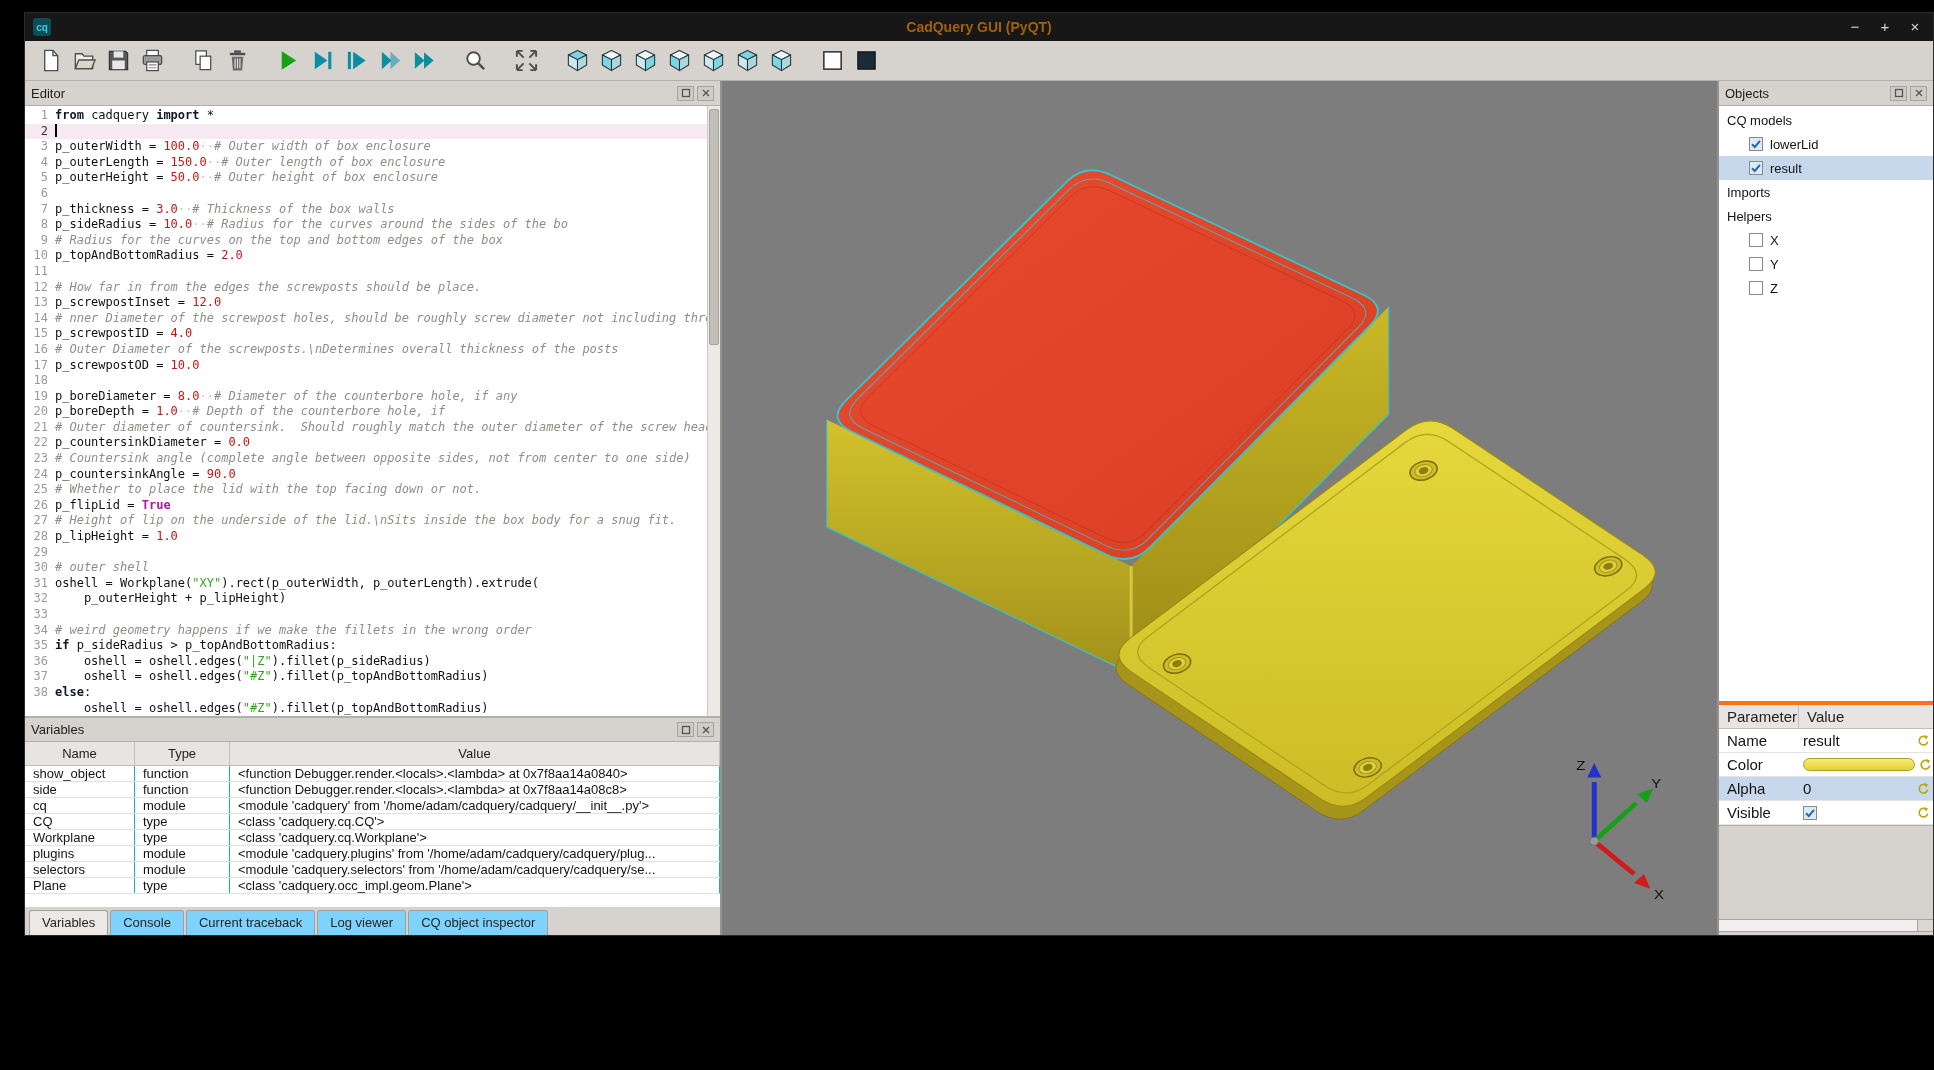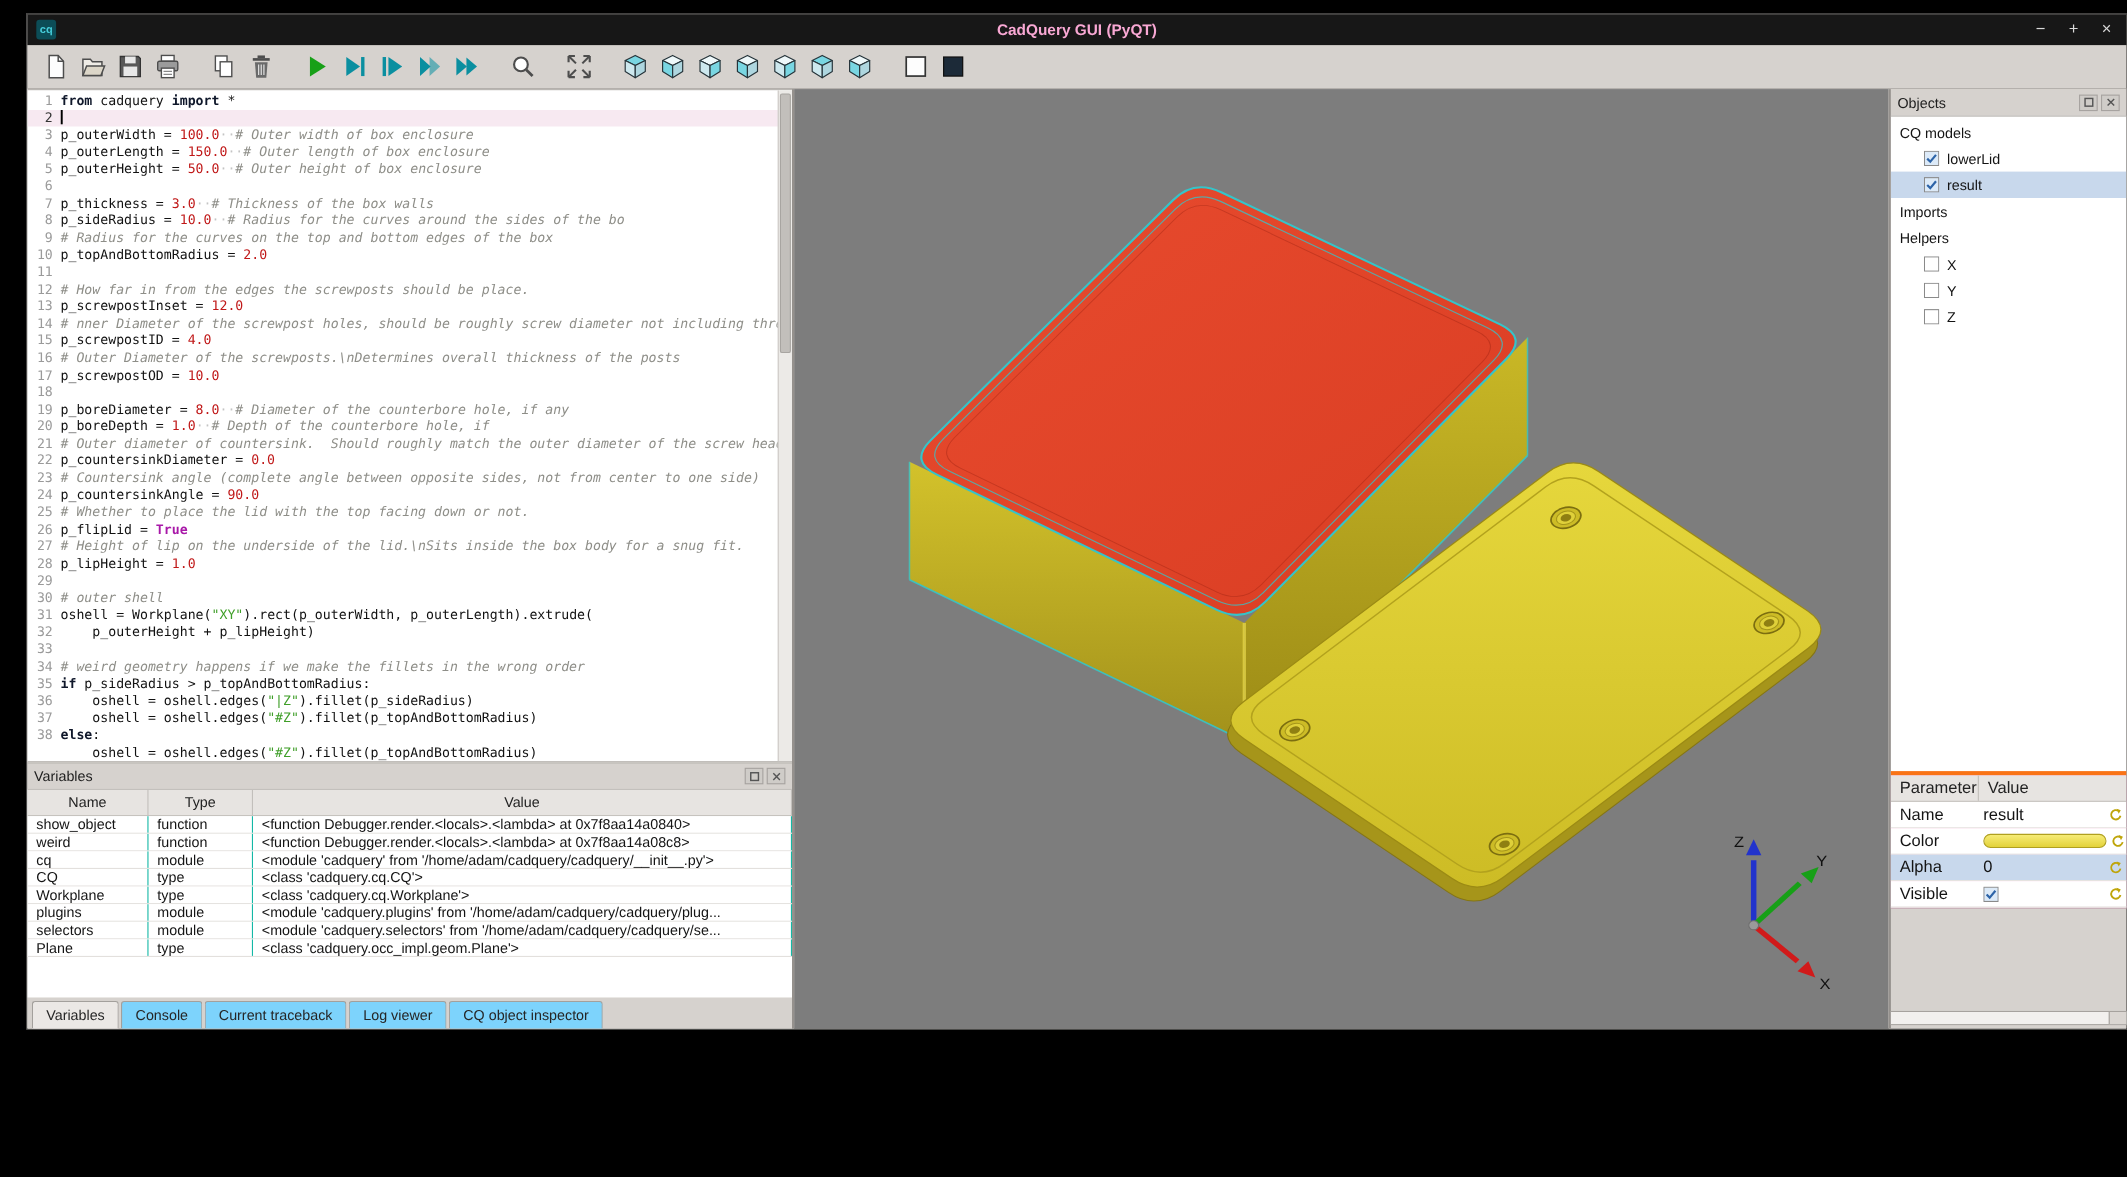--- a/index.html
+++ b/index.html
@@ -2,21 +2,21 @@
 <html><head>
 <meta charset="utf-8">
 <style>
   *{margin:0;padding:0;box-sizing:border-box}
   html,body{width:1934px;height:1070px}
   body{background:#000;position:relative;overflow:hidden;font-family:"Liberation Sans",sans-serif;-webkit-font-smoothing:antialiased}
   .window{position:absolute;left:24px;top:12px;width:1910px;height:924px;background:#d6d2ce;display:flex;flex-direction:column;border:1px solid #2a2a2a}
   
   .titlebar{height:28px;flex:0 0 28px;background:#171717;position:relative;display:flex;align-items:center}
   .logo{position:absolute;left:8px;top:5px;width:18px;height:18px;background:#0c4d57;color:#45ccd9;font-size:10px;font-weight:bold;display:flex;align-items:center;justify-content:center;border-radius:3px}
-  .title{margin:0 auto;font-size:14px;font-weight:bold;color:#f9a8d4}
+  .title{margin:0 auto;font-size:14px;font-weight:bold;color:#a16207}
   .win-btns{position:absolute;right:10px;top:0;height:100%;display:flex;align-items:center;gap:14px;font-size:15px;color:#d9d9d9}
   .wbtn{width:16px;text-align:center;line-height:16px}
   
   .menubar{height:30px;flex:0 0 30px;display:flex;align-items:center;padding:0 6px;background:#d6d2ce;border-bottom:1px solid #c4c0bc;font-size:14px;color:#1d1d1d}
   .menu-item{padding:4px 10px;border-radius:2px}
   .toolbar{height:40px;flex:0 0 40px;display:flex;align-items:center;background:#d6d2ce;border-bottom:1px solid #b4b0ac;padding:0 8px}
   .tool-btn{width:32px;height:32px;display:flex;align-items:center;justify-content:center;margin:0 1px;border-radius:3px}
   .tool-btn.group-start{margin-left:18px}
   
   .main{flex:1;display:flex;min-height:0}
@@ -247,20 +247,34 @@
       <div class="tool-btn">
         <svg width="25" height="25" viewBox="0 0 26 26">
           <rect x="4" y="4" width="18" height="18" fill="#1c2a38" stroke="#111" stroke-width="1.2"></rect>
         </svg>
       </div>
     </div>
 
   <div class="main">
 
     <div class="left-col">
+      <div class="panel-header">
+        <span>Editor</span>
+        <span class="ph-spacer"></span>
+        <span class="ph-btn">
+            <svg width="10" height="10" viewBox="0 0 10 10">
+              <rect x="1.5" y="1.5" width="7" height="7" fill="none" stroke="#555" stroke-width="1.3"></rect>
+            </svg>
+          </span>
+        <span class="ph-btn">
+            <svg width="10" height="10" viewBox="0 0 10 10">
+              <path d="M2 2l6 6M8 2l-6 6" stroke="#555" stroke-width="1.3"></path>
+            </svg>
+          </span>
+      </div>
       <div class="editor">
         <div class="code-lines"><div class="code-line"><span class="gutter">1</span><span class="code-text"><span class="kw">from</span><span class="pl"> cadquery </span><span class="kw">import</span><span class="pl"> *</span></span></div><div class="code-line current"><span class="gutter">2</span><span class="code-text"><span class="cursor"></span></span></div><div class="code-line"><span class="gutter">3</span><span class="code-text"><span class="pl">p_outerWidth = </span><span class="nm">100.0</span><span class="ws">··</span><span class="cm"># Outer width of box enclosure</span></span></div><div class="code-line"><span class="gutter">4</span><span class="code-text"><span class="pl">p_outerLength = </span><span class="nm">150.0</span><span class="ws">··</span><span class="cm"># Outer length of box enclosure</span></span></div><div class="code-line"><span class="gutter">5</span><span class="code-text"><span class="pl">p_outerHeight = </span><span class="nm">50.0</span><span class="ws">··</span><span class="cm"># Outer height of box enclosure</span></span></div><div class="code-line"><span class="gutter">6</span><span class="code-text"></span></div><div class="code-line"><span class="gutter">7</span><span class="code-text"><span class="pl">p_thickness = </span><span class="nm">3.0</span><span class="ws">··</span><span class="cm"># Thickness of the box walls</span></span></div><div class="code-line"><span class="gutter">8</span><span class="code-text"><span class="pl">p_sideRadius = </span><span class="nm">10.0</span><span class="ws">··</span><span class="cm"># Radius for the curves around the sides of the bo</span></span></div><div class="code-line"><span class="gutter">9</span><span class="code-text"><span class="cm"># Radius for the curves on the top and bottom edges of the box</span></span></div><div class="code-line"><span class="gutter">10</span><span class="code-text"><span class="pl">p_topAndBottomRadius = </span><span class="nm">2.0</span></span></div><div class="code-line"><span class="gutter">11</span><span class="code-text"></span></div><div class="code-line"><span class="gutter">12</span><span class="code-text"><span class="cm"># How far in from the edges the screwposts should be place.</span></span></div><div class="code-line"><span class="gutter">13</span><span class="code-text"><span class="pl">p_screwpostInset = </span><span class="nm">12.0</span></span></div><div class="code-line"><span class="gutter">14</span><span class="code-text"><span class="cm"># nner Diameter of the screwpost holes, should be roughly screw diameter not including threads</span></span></div><div class="code-line"><span class="gutter">15</span><span class="code-text"><span class="pl">p_screwpostID = </span><span class="nm">4.0</span></span></div><div class="code-line"><span class="gutter">16</span><span class="code-text"><span class="cm"># Outer Diameter of the screwposts.\nDetermines overall thickness of the posts</span></span></div><div class="code-line"><span class="gutter">17</span><span class="code-text"><span class="pl">p_screwpostOD = </span><span class="nm">10.0</span></span></div><div class="code-line"><span class="gutter">18</span><span class="code-text"></span></div><div class="code-line"><span class="gutter">19</span><span class="code-text"><span class="pl">p_boreDiameter = </span><span class="nm">8.0</span><span class="ws">··</span><span class="cm"># Diameter of the counterbore hole, if any</span></span></div><div class="code-line"><span class="gutter">20</span><span class="code-text"><span class="pl">p_boreDepth = </span><span class="nm">1.0</span><span class="ws">··</span><span class="cm"># Depth of the counterbore hole, if</span></span></div><div class="code-line"><span class="gutter">21</span><span class="code-text"><span class="cm"># Outer diameter of countersink.  Should roughly match the outer diameter of the screw head</span></span></div><div class="code-line"><span class="gutter">22</span><span class="code-text"><span class="pl">p_countersinkDiameter = </span><span class="nm">0.0</span></span></div><div class="code-line"><span class="gutter">23</span><span class="code-text"><span class="cm"># Countersink angle (complete angle between opposite sides, not from center to one side)</span></span></div><div class="code-line"><span class="gutter">24</span><span class="code-text"><span class="pl">p_countersinkAngle = </span><span class="nm">90.0</span></span></div><div class="code-line"><span class="gutter">25</span><span class="code-text"><span class="cm"># Whether to place the lid with the top facing down or not.</span></span></div><div class="code-line"><span class="gutter">26</span><span class="code-text"><span class="pl">p_flipLid = </span><span class="bl">True</span></span></div><div class="code-line"><span class="gutter">27</span><span class="code-text"><span class="cm"># Height of lip on the underside of the lid.\nSits inside the box body for a snug fit.</span></span></div><div class="code-line"><span class="gutter">28</span><span class="code-text"><span class="pl">p_lipHeight = </span><span class="nm">1.0</span></span></div><div class="code-line"><span class="gutter">29</span><span class="code-text"></span></div><div class="code-line"><span class="gutter">30</span><span class="code-text"><span class="cm"># outer shell</span></span></div><div class="code-line"><span class="gutter">31</span><span class="code-text"><span class="pl">oshell = Workplane(</span><span class="st">"XY"</span><span class="pl">).rect(p_outerWidth, p_outerLength).extrude(</span></span></div><div class="code-line"><span class="gutter">32</span><span class="code-text"><span class="pl">    p_outerHeight + p_lipHeight)</span></span></div><div class="code-line"><span class="gutter">33</span><span class="code-text"></span></div><div class="code-line"><span class="gutter">34</span><span class="code-text"><span class="cm"># weird geometry happens if we make the fillets in the wrong order</span></span></div><div class="code-line"><span class="gutter">35</span><span class="code-text"><span class="kw">if</span><span class="pl"> p_sideRadius &gt; p_topAndBottomRadius:</span></span></div><div class="code-line"><span class="gutter">36</span><span class="code-text"><span class="pl">    oshell = oshell.edges(</span><span class="st">"|Z"</span><span class="pl">).fillet(p_sideRadius)</span></span></div><div class="code-line"><span class="gutter">37</span><span class="code-text"><span class="pl">    oshell = oshell.edges(</span><span class="st">"#Z"</span><span class="pl">).fillet(p_topAndBottomRadius)</span></span></div><div class="code-line"><span class="gutter">38</span><span class="code-text"><span class="kw">else</span><span class="pl">:</span></span></div><div class="code-line"><span class="gutter"></span><span class="code-text"><span class="pl">    oshell = oshell.edges(</span><span class="st">"#Z"</span><span class="pl">).fillet(p_topAndBottomRadius)</span></span></div></div>
         <div class="vscroll">
             <div class="vthumb"></div>
           </div>
       </div>
       <div class="panel-header" style="border-top:1px solid #b2aeaa">
         <span>Variables</span>
         <span class="ph-spacer"></span>
         <span class="ph-btn">
@@ -280,21 +294,21 @@
             <div class="var-hcell c1">Type</div>
             <div class="var-hcell c2">Value</div>
           </div>
         <div>
             <div class="var-row">
               <div class="var-cell c0">show_object</div>
               <div class="var-cell c1">function</div>
               <div class="var-cell c2">&lt;function Debugger.render.&lt;locals&gt;.&lt;lambda&gt; at 0x7f8aa14a0840&gt;</div>
             </div>
             <div class="var-row">
-              <div class="var-cell c0">weird</div>
+              <div class="var-cell c0">side</div>
               <div class="var-cell c1">function</div>
               <div class="var-cell c2">&lt;function Debugger.render.&lt;locals&gt;.&lt;lambda&gt; at 0x7f8aa14a08c8&gt;</div>
             </div>
             <div class="var-row">
               <div class="var-cell c0">cq</div>
               <div class="var-cell c1">module</div>
               <div class="var-cell c2">&lt;module 'cadquery' from '/home/adam/cadquery/cadquery/__init__.py'&gt;</div>
             </div>
             <div class="var-row">
               <div class="var-cell c0">CQ</div>

